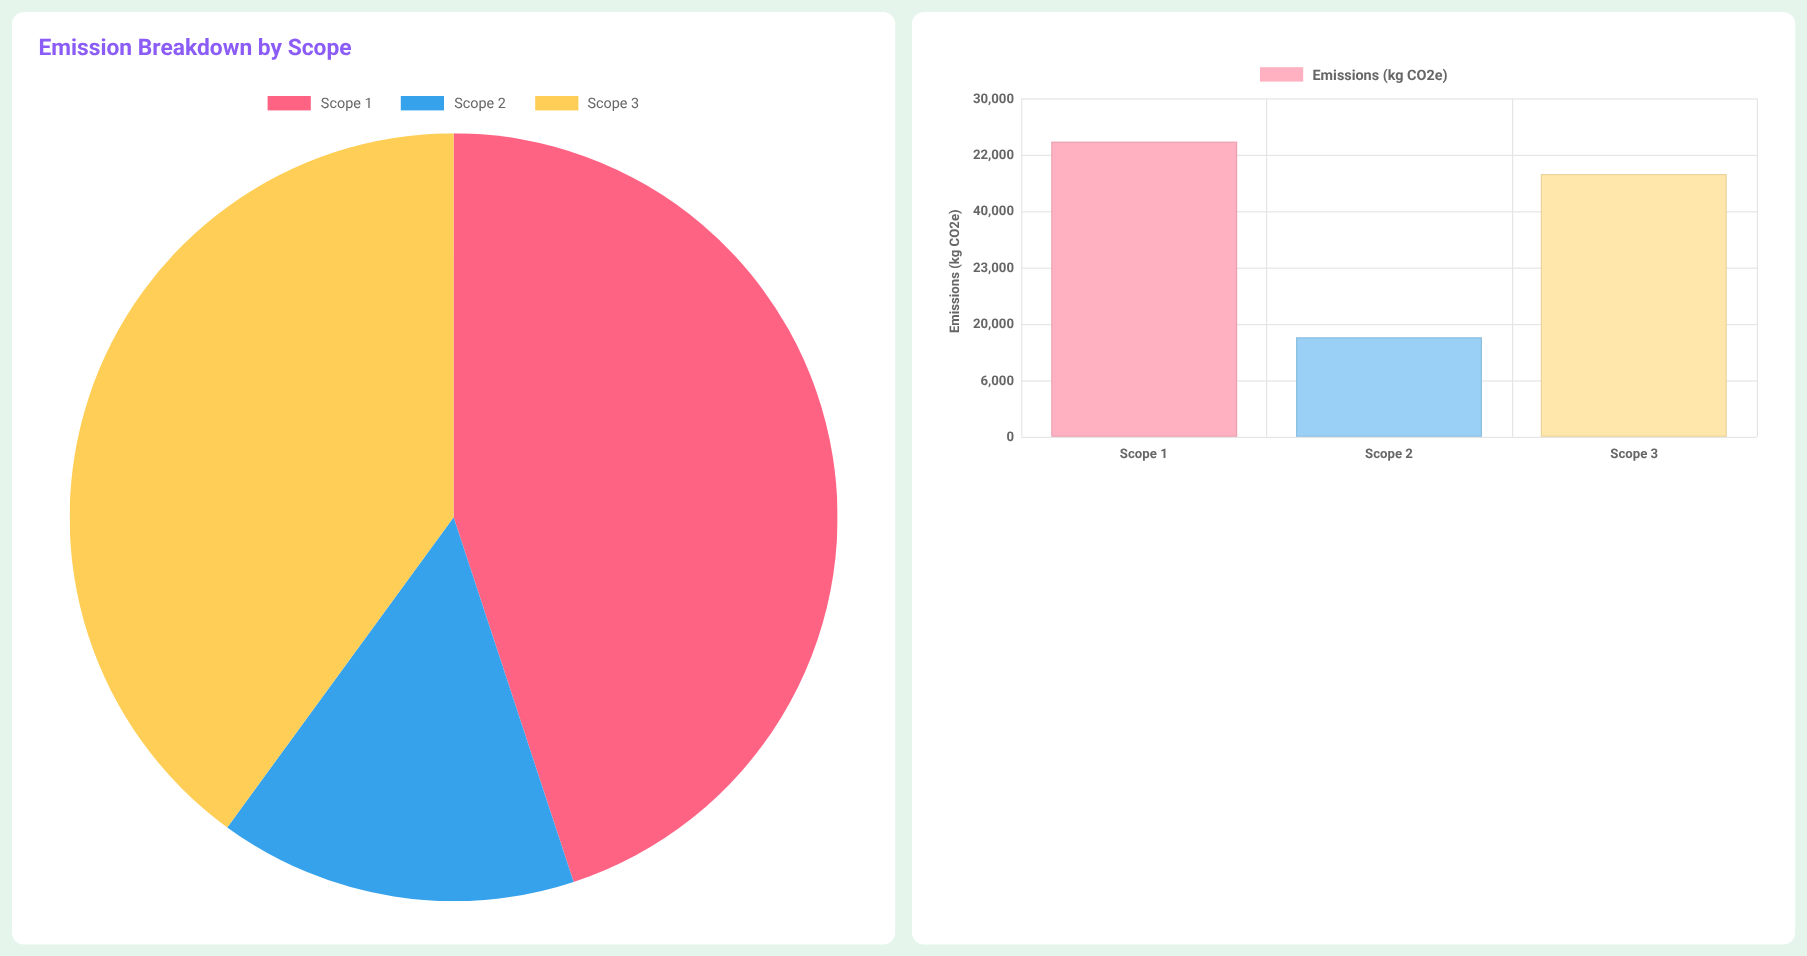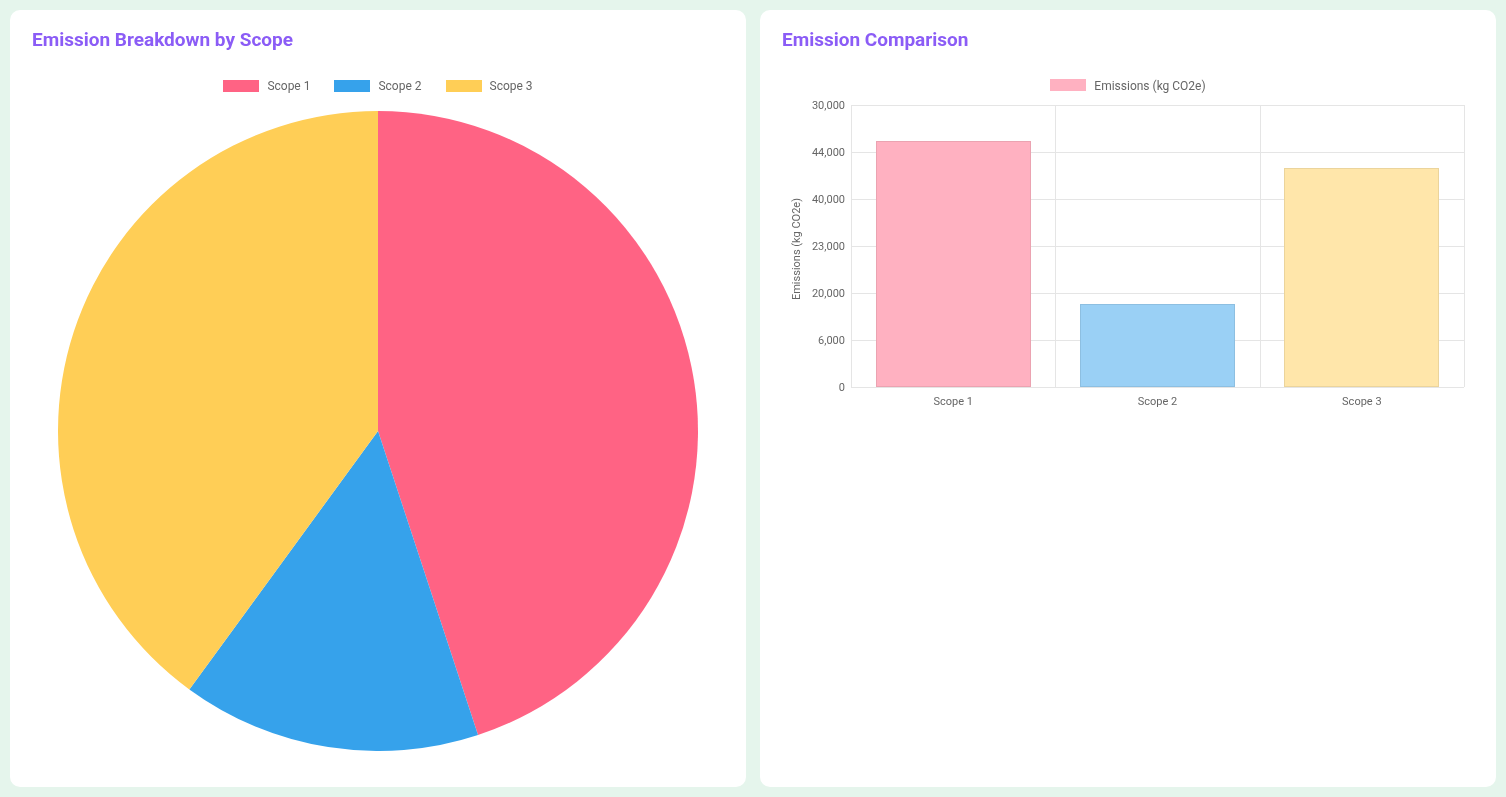--- a/index.html
+++ b/index.html
@@ -41,20 +41,21 @@
   .pie-wrap {
     display:flex;
     justify-content:center;
     align-items:center;
     height: 640px;
   }
   .bar-wrap {
     position: relative;
     margin: 28px 0 0 0;
     height: 330px;
+    font-weight: bold;
   }
   .bar-legend {
     display:flex; justify-content:center; gap:8px; font-size:12px; color:#666;
     margin-bottom: 8px;
   }
   .plot-area {
     position: absolute;
     left: 68px;
     right: 10px;
     top: 26px;
@@ -108,40 +109,39 @@
     <div class="pie-wrap">
       <svg id="pie-svg" width="640" height="640" viewBox="-320 -320 640 640">
           <path d="M 0 0 L 0.00 -320.00 A 320 320 0 0 1 100.03 303.96 Z" fill="#ff6384"></path>
           <path d="M 0 0 L 100.03 303.96 A 320 320 0 0 1 -188.65 258.48 Z" fill="#36a2eb"></path>
           <path d="M 0 0 L -188.65 258.48 A 320 320 0 0 1 -0.00 -320.00 Z" fill="#ffce56"></path>
         </svg>
     </div>
   </div>
 
   <div class="card">
-    <h2>Emission Comparison</h2>
     <div class="bar-wrap">
       <div class="bar-legend">
         <span class="swatch" id="bar-sw" style="width: 36px; height: 12px; background: rgb(255, 177, 193);"></span>
         <span>Emissions (kg CO2e)</span>
       </div>
       <div class="y-axis-title">Emissions (kg CO2e)</div>
       <div class="plot-area" id="plot">
           <div class="grid-line" style="top: 282px;"></div>
           <div class="y-tick" style="top: 282px;">0</div>
           <div class="grid-line" style="top: 235px;"></div>
           <div class="y-tick" style="top: 235px;">6,000</div>
           <div class="grid-line" style="top: 188px;"></div>
           <div class="y-tick" style="top: 188px;">20,000</div>
           <div class="grid-line" style="top: 141px;"></div>
           <div class="y-tick" style="top: 141px;">23,000</div>
           <div class="grid-line" style="top: 94px;"></div>
           <div class="y-tick" style="top: 94px;">40,000</div>
           <div class="grid-line" style="top: 47px;"></div>
-          <div class="y-tick" style="top: 47px;">44,000</div>
+          <div class="y-tick" style="top: 47px;">22,000</div>
           <div class="grid-line" style="top: 0px;"></div>
           <div class="y-tick" style="top: 0px;">30,000</div>
           <div class="x-grid" style="left: 0%;"></div>
           <div class="x-grid" style="left: 33.3333%;"></div>
           <div class="x-grid" style="left: 66.6667%;"></div>
           <div class="x-grid" style="left: 100%;"></div>
           <div class="bar" style="left: 4%; width: 25.3333%; height: 246.28px; background: rgb(255, 177, 193);"></div>
           <div class="x-label" style="left: 16.6667%;">Scope 1</div>
           <div class="bar" style="left: 37.3333%; width: 25.3333%; height: 82.72px; background: rgb(154, 208, 245);"></div>
           <div class="x-label" style="left: 50%;">Scope 2</div>

